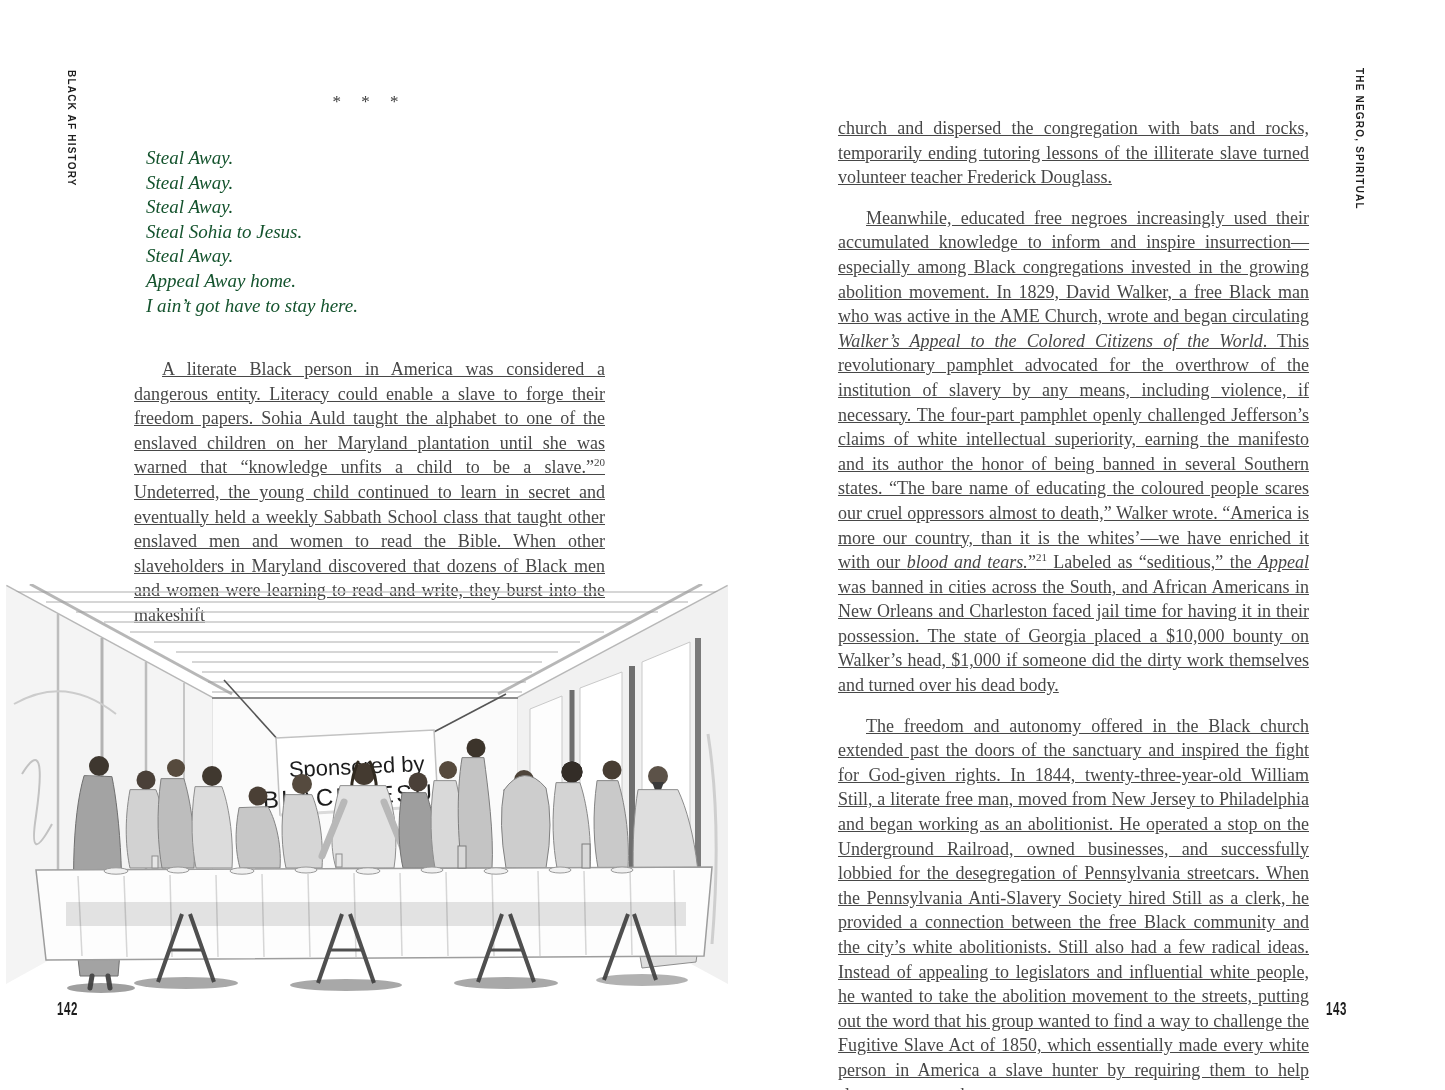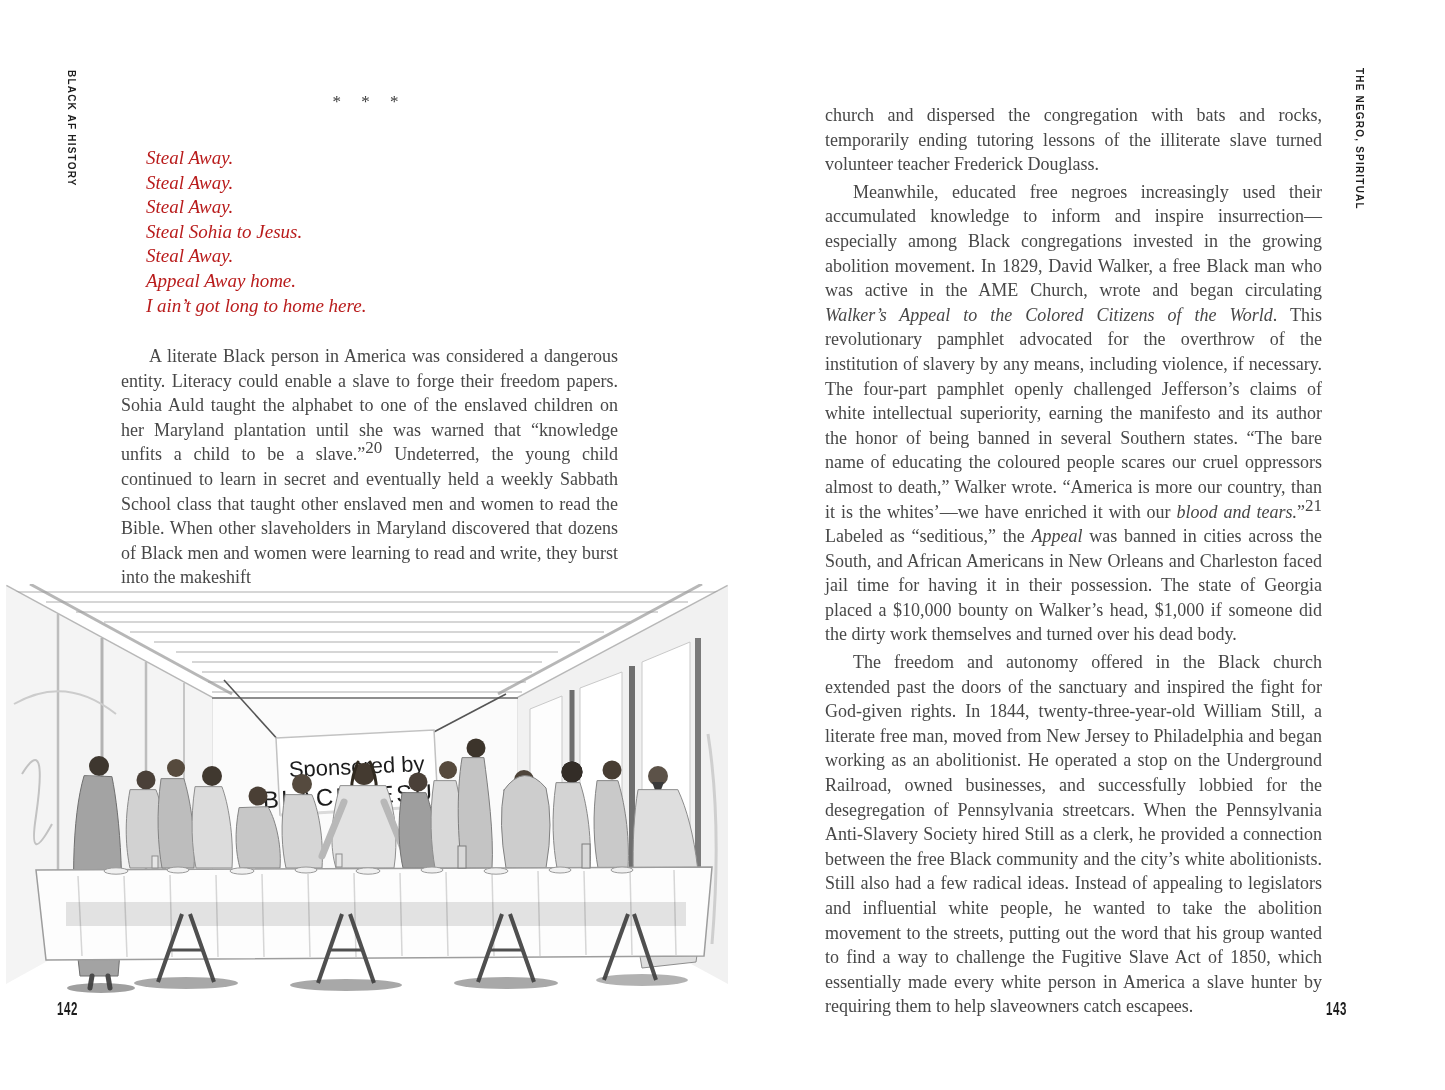--- a/index.html
+++ b/index.html
@@ -24,32 +24,32 @@
   .pn-left{left:57px;top:999px;}
   .pn-right{left:1326px;top:999px;}
   
   .divider{
     position:absolute;left:118px;top:92px;width:503px;text-align:center;
     font-size:17px;letter-spacing:8px;color:#3a3a3a;
   }
   
   .poem{
     position:absolute;left:146px;top:146px;
-    font-style:italic;font-size:19px;line-height:24.6px;color:#b91c1c;
+    font-style:italic;font-size:19px;line-height:24.6px;color:#14532d;
   }
   
   .col{
     position:absolute;width:503px;font-size:18px;line-height:24.6px;
     text-align:justify;color:#474747;
   }
   .col-left{left:118px;top:341px;}
   .col-right{left:822px;top:100px;}
-  .col p{margin:3px;padding:0;}
+  .col p{margin:16px;padding:0;text-decoration:underline;}
   .col p.indent{text-indent:28px;}
-  .col sup{font-size:17px;line-height:0;vertical-align:super;}
+  .col sup{font-size:11px;line-height:0;vertical-align:super;}
   .col em{font-style:italic;}
   
   .illustration{position:absolute;left:6px;top:584px;width:722px;height:412px;}
   .illustration svg{display:block;width:100%;height:100%;}
   .banner-text{font-family:"Liberation Sans",sans-serif;fill:#1c1c1c;}
 </style>
 </head>
 <body>
 
 <div class="spread">
@@ -59,21 +59,21 @@
 
   <div class="divider">* * *</div>
 
   <div class="poem">
     <div>Steal Away.</div>
     <div>Steal Away.</div>
     <div>Steal Away.</div>
     <div>Steal Sohia to Jesus.</div>
     <div>Steal Away.</div>
     <div>Appeal Away home.</div>
-    <div>I ain’t got long to home here.</div>
+    <div>I ain’t got have to stay here.</div>
   </div>
 
   <div class="col col-left">
     <p class="indent"><span>A literate Black person in America was considered a dangerous entity. Literacy could enable a slave to forge their freedom papers. Sohia Auld taught the alphabet to one of the enslaved children on her Maryland plantation until she was warned that “knowledge unfits a child to be a slave.”</span><sup>20</sup><span> Undeterred, the young child continued to learn in secret and eventually held a weekly Sabbath School class that taught other enslaved men and women to read the Bible. When other slaveholders in Maryland discovered that dozens of Black men and women were learning to read and write, they burst into the makeshift</span></p>
   </div>
 
   <div class="illustration">
     <svg viewBox="0 0 722 412" xmlns="http://www.w3.org/2000/svg">
 
       <g stroke="#c9c9c9" stroke-width="2" opacity="0.75">

